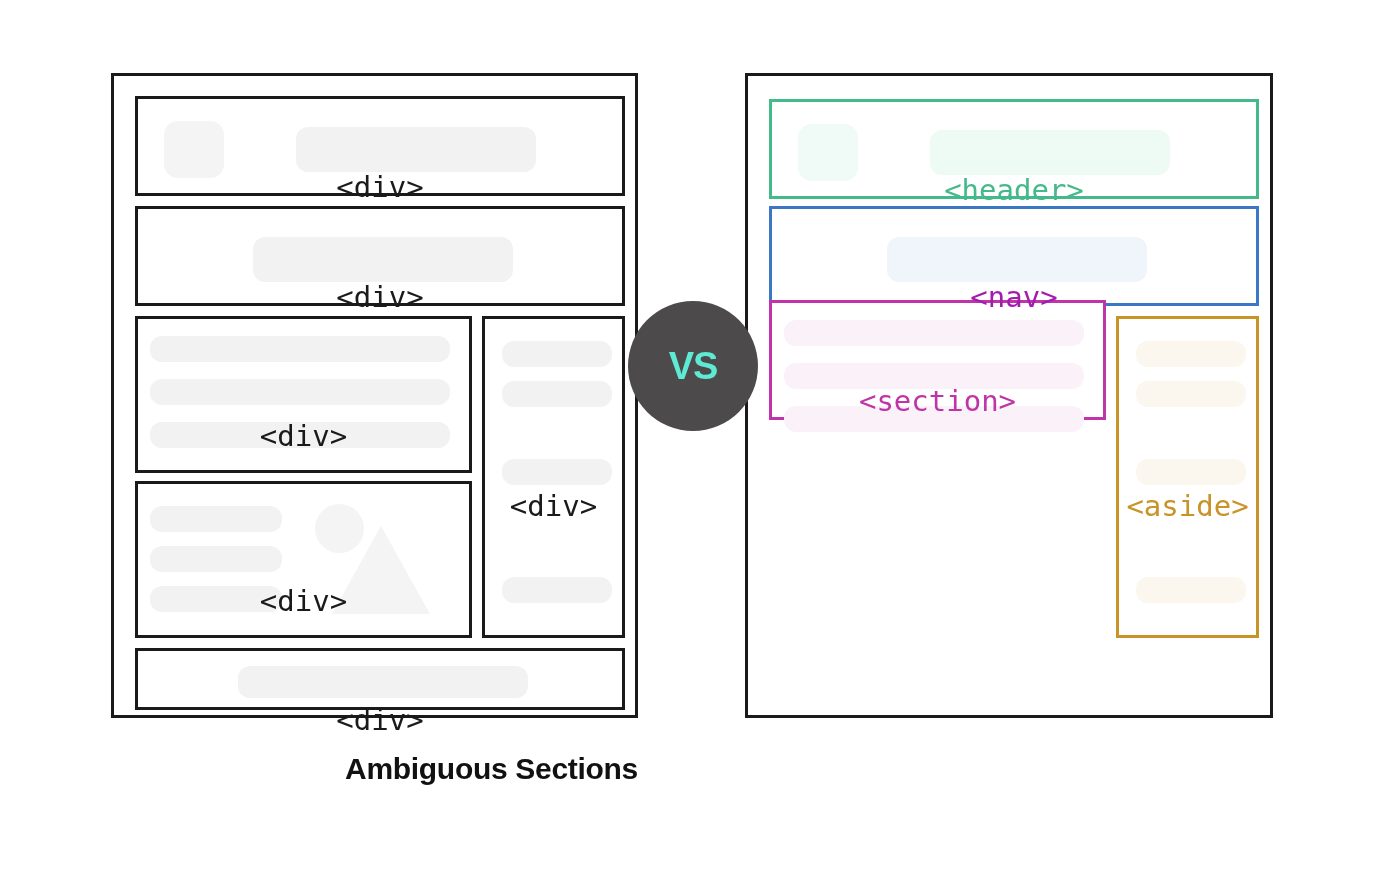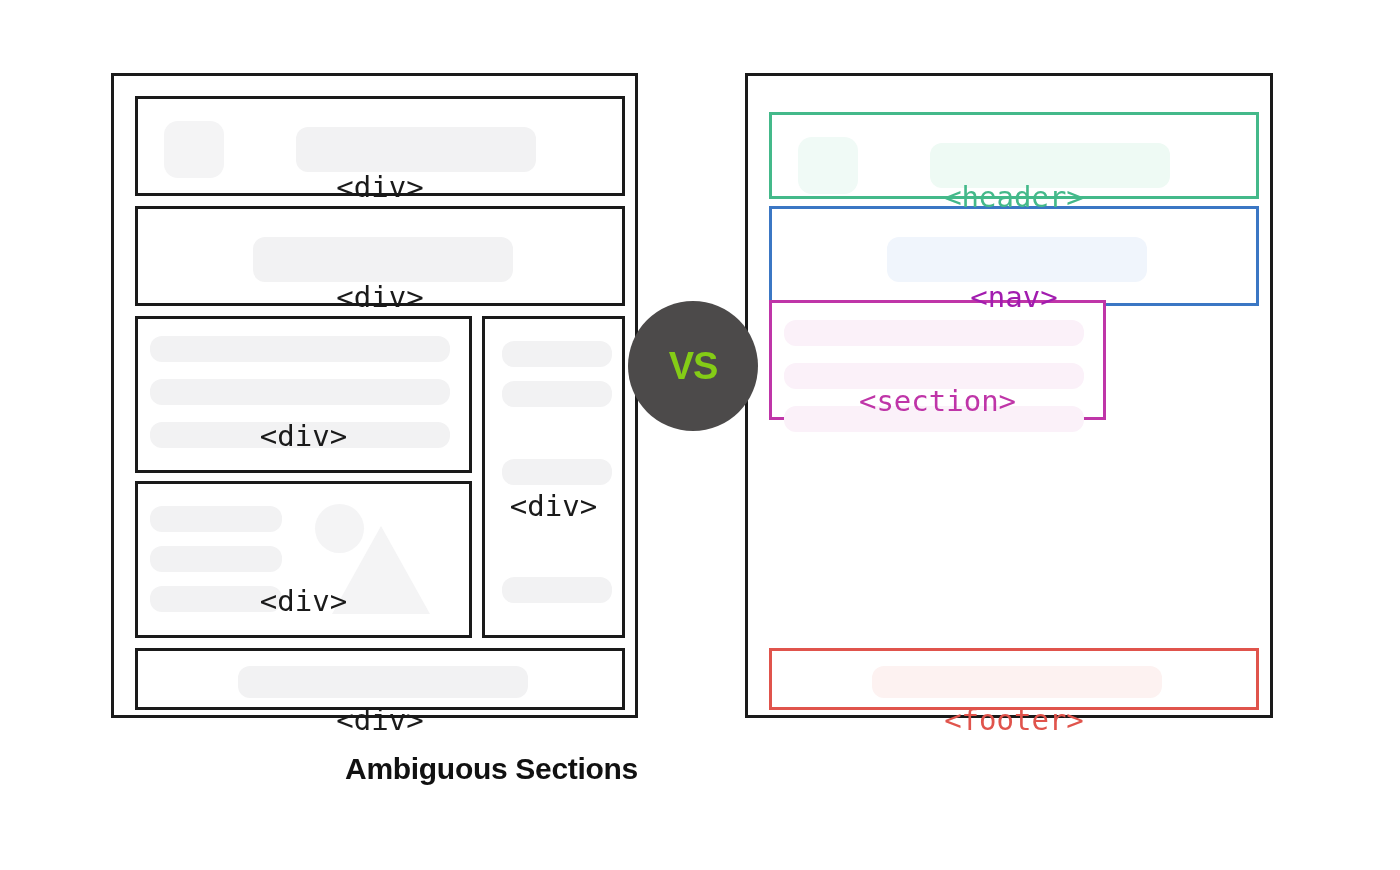--- a/index.html
+++ b/index.html
@@ -99,21 +99,21 @@
     width: 130px;
     height: 130px;
     border-radius: 50%;
     background: #4c4a4a;
     z-index: 40;
     display: flex;
     align-items: center;
     justify-content: center;
   }
   .vs-badge .vs-text {
-    color: #84cc16;
+    color: #5eead4;
     font-family: "Liberation Sans", sans-serif;
     font-weight: bold;
     font-size: 38px;
     letter-spacing: -1px;
     line-height: 1;
   }
 
   
   .caption {
     position: absolute;
@@ -181,43 +181,46 @@
     </div>
   </div>
 
   <div class="vs-badge">
     <span class="vs-text">VS</span>
   </div>
 
   <div class="panel panel-right">
     <div class="panel-inner">
 
-      <div class="blk" id="R-header" style="left:0px; top:16px; width:490px; height:87px; border-color:#44b98a;padding-left:40px;">
+      <div class="blk" id="R-header" style="left:0px; top:3px; width:490px; height:100px; border-color:#44b98a;padding-left:40px;">
         <span class="sq" style="left:26px; top:22px; width:60px; height:57px; background:#f0faf6;"></span>
         <span class="pill" style="left:158px; top:28px; width:240px; height:45px; background:#eefaf4;"></span>
         <span class="tag" style="color:#44b98a;">&lt;header&gt;</span>
       </div>
 
       <div class="blk" id="R-nav" style="left:0px; top:110px; width:490px; height:100px; border-color:#3b77c4;">
         <span class="pill" style="left:115px; top:28px; width:260px; height:45px; background:#f0f5fc;"></span>
         <span class="tag" style="color:#a21caf;">&lt;nav&gt;</span>
       </div>
 
       <div class="blk" id="R-section" style="left:0px; top:204px; width:337px; height:120px; border-color:#bf35a8;">
         <span class="pill" style="left:12px; top:17px; width:300px; height:26px; background:#fbf1f9;"></span>
         <span class="pill" style="left:12px; top:60px; width:300px; height:26px; background:#fbf1f9;"></span>
         <span class="pill" style="left:12px; top:103px; width:300px; height:26px; background:#fbf1f9;"></span>
         <span class="tag" style="color:#bf35a8;">&lt;section&gt;</span>
       </div>
 
 
-
-      <div class="blk" id="R-footer" style="left:0px; top:552px; width:490px; height:62px; border-color:#e0544c;">
-        <span class="pill" style="left:100px; top:15px; width:290px; height:32px; background:#fdf2f1;"></span>
-        <span class="tag" style="color:#e0544c;">&lt;footer&gt;</span>
-      </div>
+      <div class="blk" id="R-aside" style="left:347px; top:220px; width:143px; height:322px; border-color:#c89327;">
+        <span class="pill" style="left:17px; top:22px; width:110px; height:26px; background:#fbf7ef;"></span>
+        <span class="pill" style="left:17px; top:62px; width:110px; height:26px; background:#fbf7ef;"></span>
+        <span class="pill" style="left:17px; top:140px; width:110px; height:26px; background:#fbf7ef;"></span>
+        <span class="pill" style="left:17px; top:258px; width:110px; height:26px; background:#fbf7ef;"></span>
+        <span class="tag" style="top:146px; color:#c89327;">&lt;aside&gt;</span>
+      </div>
+
 
     </div>
   </div>
 
   <div class="caption caption-left">Ambiguous Sections</div>
 
 </div>
 
 </body></html>

